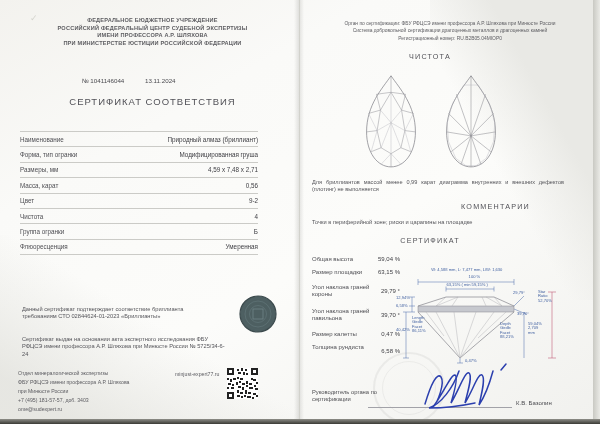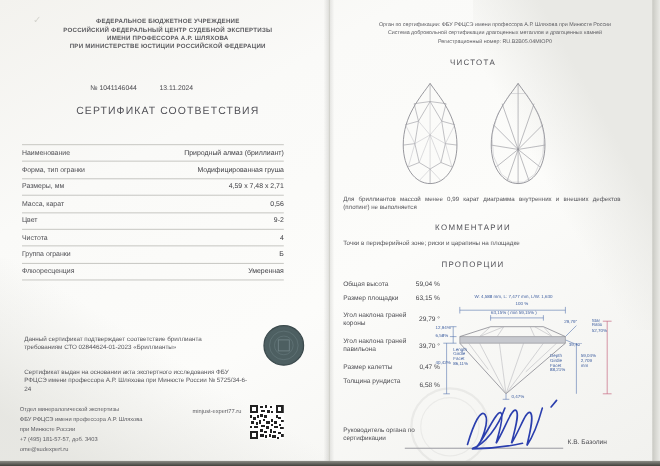--- a/index.html
+++ b/index.html
@@ -223,24 +223,24 @@
         <path d="M50,96 L50,5 M50,96 L28,33 M50,96 L16,62 M50,96 L13,90 M50,96 L20,120 M50,96 L35,139 M50,96 L50,143 M50,96 L65,139 M50,96 L80,120 M50,96 L87,90 M50,96 L84,62 M50,96 L72,33"></path>
       </g>
       <g fill="none" stroke="#b3b3b9" stroke-width=".6">
         <path d="M39,19 L22,47 L14,76 L16,105 L27,130 L42,141 L58,141 L73,130 L84,105 L86,76 L78,47 L61,19 Z"></path>
       </g>
     </svg>
   </div>
 
   <div class="t note" style="left:312px;top:179px;width:252px;">Для бриллиантов массой менее 0,99 карат диаграмма внутренних и внешних дефектов (плотинг) не выполняется</div>
 
-  <div class="t c sect" style="left:330px;top:202px;width:200px;">КОММЕНТАРИИ</div>
+  <div class="t c sect" style="left:330px;top:202px;width:200px;text-align:right;">КОММЕНТАРИИ</div>
   <div class="t stmt" style="left:312px;top:219px;width:250px;">Точки в периферийной зоне; риски и царапины на площадке</div>
 
-  <div class="t c sect" style="left:330px;top:236px;width:200px;">ПРОПОРЦИИ</div>
+  <div class="t c sect" style="left:330px;top:236px;width:200px;">СЕРТИФИКАТ</div>
 
   <div class="prow" style="top:256px;">
       <span class="lb">Общая высота</span>
       <span class="vl">59,04 %</span>
     </div>
   <div class="prow" style="top:269px;">
       <span class="lb">Размер площадки</span>
       <span class="vl">63,15 %</span>
     </div>
   <div class="prow" style="top:284px;">

